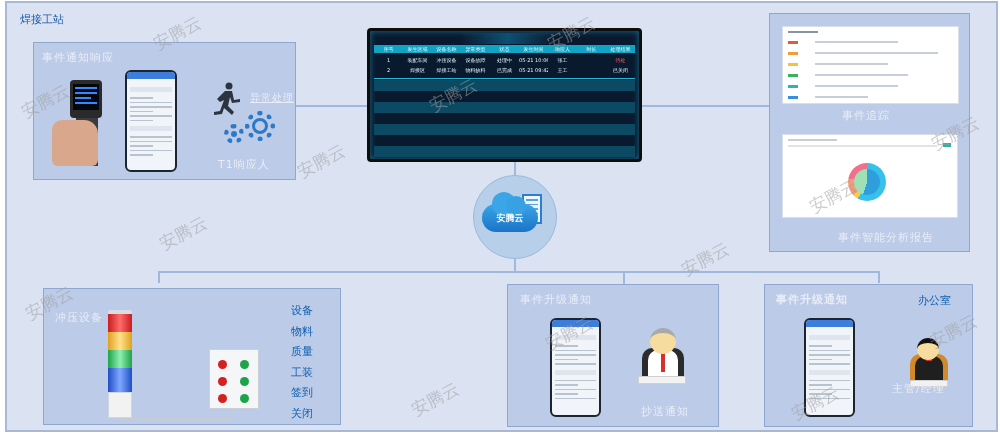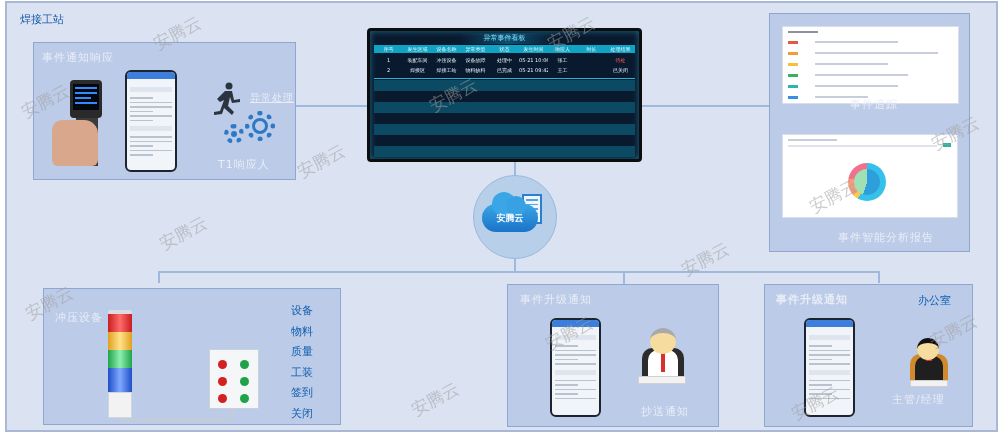--- a/index.html
+++ b/index.html
@@ -136,21 +136,20 @@
   <circle cx="17" cy="4" r="3.5" fill="#2c3440"></circle>
   <path d="M13 9 L20 9 L22 18 L28 17 L28 20 L20 21 L18 15 L16 24 L22 30 L20 33 L12 26 L10 32 L2 33 L2 30 L8 29 L12 18 L8 20 L5 17 Z" fill="#2c3440"></path>
 </svg>
 <div class="gear" style="left:224px; top:124px; width:20px; height:20px;"></div>
 <div class="gear" style="left:245px; top:111px; width:30px; height:30px;"></div>
 <div class="panel-caption" style="left:250px; top:91px; font-size:10px;text-decoration:underline;">异常处理</div>
 <div class="panel-caption" style="left:218px; top:157px;">T1响应人</div>
 
 <div class="dash">
   <div class="dash-title-bar"></div>
-  <div class="dash-title">异常事件看板</div>
   <div class="dash-head">
     <span>序号</span>
     <span>发生区域</span>
     <span>设备名称</span>
     <span>异常类型</span>
     <span>状态</span>
     <span>发生时间</span>
     <span>响应人</span>
     <span>时长</span>
     <span>处理结果</span>
@@ -206,21 +205,21 @@
     <div class="rep-row" style="top:25px; left:32px; right:20px;"></div>
   <div class="rep-tag" style="top:36px; background:#f2c23a;"></div>
     <div class="rep-row" style="top:36px; left:32px; right:70px;"></div>
   <div class="rep-tag" style="top:47px; background:#3bb060;"></div>
     <div class="rep-row" style="top:47px; left:32px; right:50px;"></div>
   <div class="rep-tag" style="top:58px; background:#2fb5b0;"></div>
     <div class="rep-row" style="top:58px; left:32px; right:60px;"></div>
   <div class="rep-tag" style="top:69px; background:#3a8ee0;"></div>
     <div class="rep-row" style="top:69px; left:32px; right:90px;"></div>
 </div>
-<div class="panel-caption" style="left:842px; top:97px;margin-left:8px;">事件追踪</div>
+<div class="panel-caption" style="left:842px; top:108px;">事件追踪</div>
 
 <div class="report" style="left:782px; top:134px; width:176px; height:84px;">
   <div class="rep-row" style="top:4px; right:120px;"></div>
   <div class="rep-row" style="top:10px; right:20px; background:#e0e4ea;"></div>
   <div style="position:absolute; right:6px; top:8px; width:8px; height:4px; background:#2db3a0;"></div>
 </div>
 <div class="donut">
     <div class="donut-in"></div>
   </div>
 <div class="panel-caption" style="left:838px; top:230px;">事件智能分析报告</div>
@@ -302,21 +301,21 @@
       <i></i>
     </div>
 </div>
 <div class="person" style="left:908px; top:338px; width:42px; height:52px;">
   <div class="body" style="left:2px; top:16px; width:38px; height:28px; background:#d0892b;"></div>
   <div class="body" style="left:7px; top:18px; width:28px; height:26px; background:#1f1f1f;"></div>
   <div style="position:absolute; left:18px; top:20px; width:6px; height:3px; background:#d9302e;"></div>
   <div class="head" style="left:9px; top:0; width:22px; height:22px; border-top:5px solid #111;"></div>
   <div class="keyboard" style="left:2px; top:42px; width:38px; height:7px;"></div>
 </div>
-<div class="panel-caption" style="left:892px; top:392px;">主管/经理</div>
+<div class="panel-caption" style="left:892px; top:381px;">主管/经理</div>
 
 <div class="watermark" style="left:152px; top:22px;">安腾云</div>
 <div class="watermark" style="left:20px; top:90px;">安腾云</div>
 <div class="watermark" style="left:296px; top:150px;">安腾云</div>
 <div class="watermark" style="left:428px; top:84px;">安腾云</div>
 <div class="watermark" style="left:546px; top:22px;">安腾云</div>
 <div class="watermark" style="left:158px; top:222px;">安腾云</div>
 <div class="watermark" style="left:680px; top:248px;">安腾云</div>
 <div class="watermark" style="left:808px; top:185px;">安腾云</div>
 <div class="watermark" style="left:930px; top:122px;">安腾云</div>

